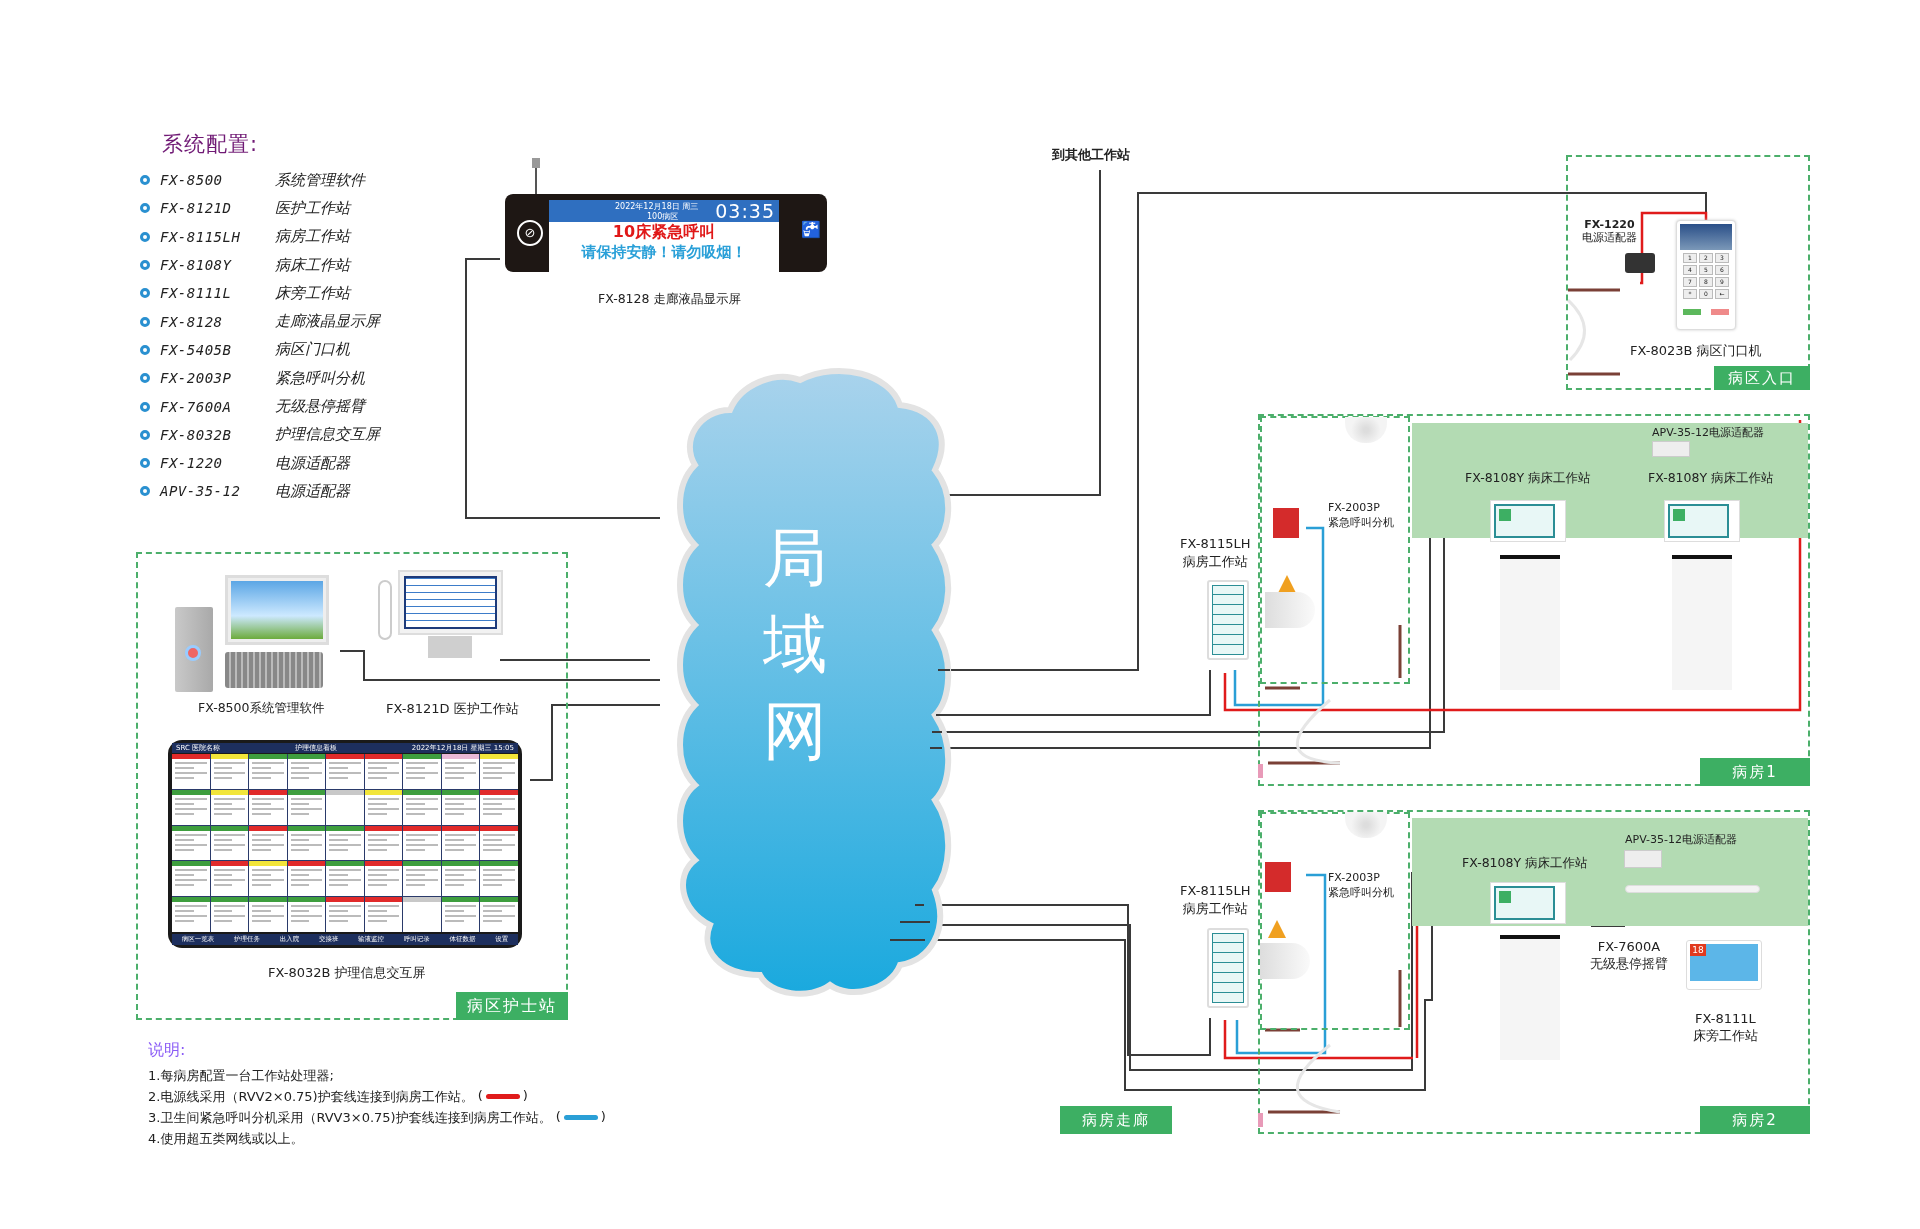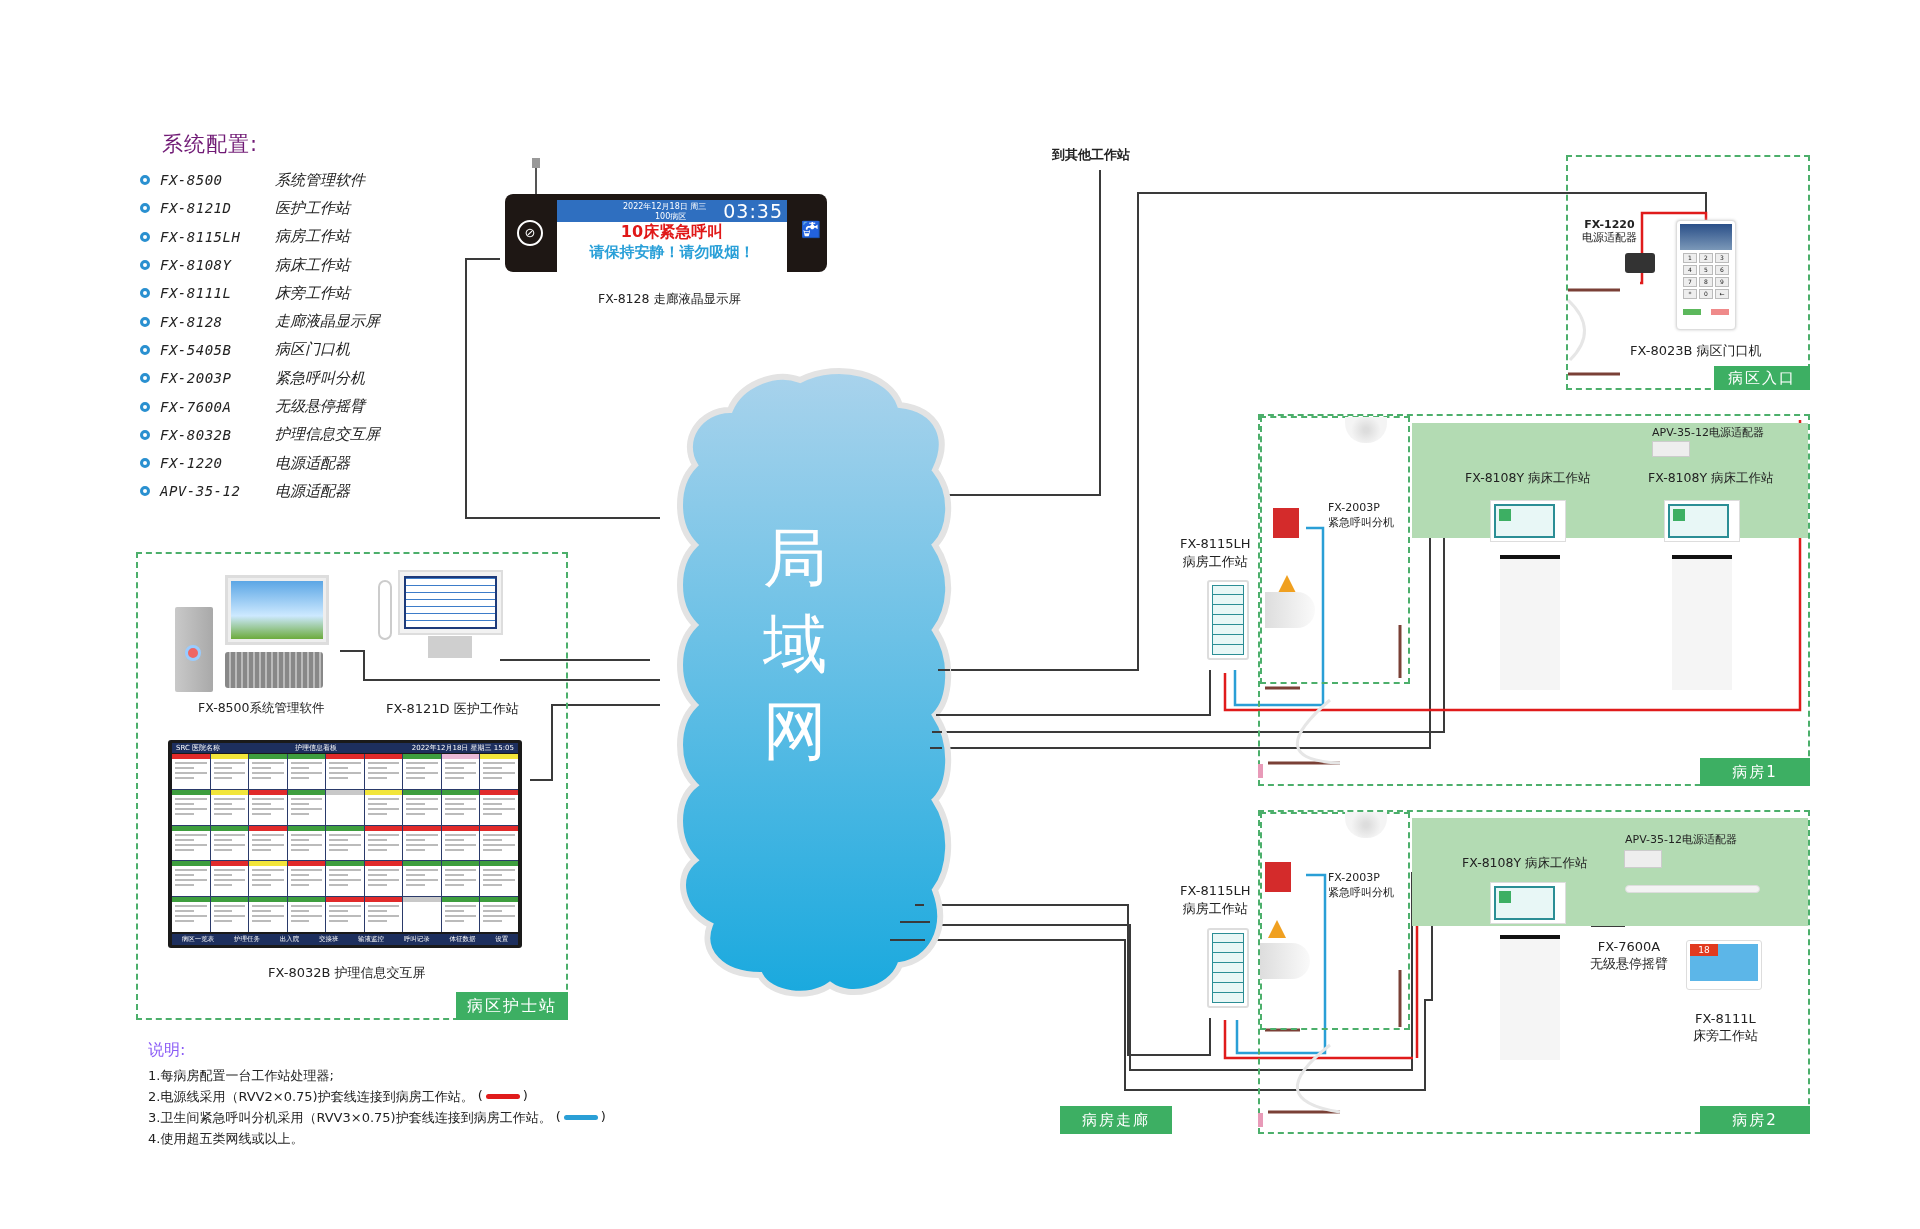--- a/index.html
+++ b/index.html
@@ -12,35 +12,35 @@
   .cfg-bullet{width:10px;height:10px;border:3px solid #2a90d0;border-radius:50%;margin-right:10px;box-sizing:border-box;}
   .cfg-model{width:115px;font-family:"DejaVu Sans Mono","Liberation Mono",monospace;font-size:14px;letter-spacing:.5px;}
   .cfg-name{font-size:15px;}
   .zone{position:absolute;border:2px dashed #4caf6b;box-sizing:border-box;}
   .zone-tag{position:absolute;background:#3daf63;color:#fff;font-size:16px;display:flex;align-items:center;justify-content:center;letter-spacing:2px;}
   .greenfill{position:absolute;background:#b3dbb3;}
   .label{position:absolute;font-size:12.5px;color:#222;white-space:nowrap;}
   .label.c{text-align:center;}
   .cloud-text{position:absolute;color:#fff;font-size:64px;width:100px;text-align:center;line-height:1.35;}
   .lcd{position:absolute;left:505px;top:194px;width:322px;height:78px;background:#1e1714;border-radius:8px;}
-  .lcd-screen{position:absolute;left:52px;top:6px;width:230px;height:72px;background:#fff;overflow:hidden;}
+  .lcd-screen{position:absolute;left:44px;top:6px;width:230px;height:72px;background:#fff;overflow:hidden;}
   .lcd-top{height:22px;background:#2f6fc0;color:#fff;position:relative;}
   .lcd-date{position:absolute;left:66px;top:1px;font-size:8px;}
   .lcd-ward{position:absolute;left:98px;top:11px;font-size:8px;}
   .lcd-time{position:absolute;right:4px;top:0;font-size:19px;letter-spacing:1px;}
   .lcd-alert{color:#e01818;font-size:16px;font-weight:bold;text-align:center;line-height:20px;}
   .lcd-msg{color:#2aa0d8;font-size:15px;font-weight:bold;text-align:center;line-height:20px;}
   .device{position:absolute;box-sizing:border-box;}
   .notes{left:148px;top:1040px;}
   .notes-title{font-size:16px;color:#8b5cf6;margin-bottom:4px;}
   .note{font-size:13px;line-height:21px;display:flex;align-items:center;}
   .swatch{display:inline-block;width:34px;height:5px;border-radius:3px;margin-left:12px;position:relative;}
   .swatch:before{content:"(";position:absolute;left:-8px;top:-9px;font-size:13px;color:#222;}
   .swatch:after{content:")";position:absolute;right:-8px;top:-9px;font-size:13px;color:#222;}
-  .nurse-screen{position:absolute;left:168px;top:740px;width:354px;height:208px;background:#1a1a1a;border-radius:3px;}
+  .nurse-screen{position:absolute;left:168px;top:740px;width:354px;height:208px;background:#1a1a1a;border-radius:14px;}
   .ns-head{position:absolute;left:4px;top:3px;right:4px;height:10px;background:#1d2f5e;color:#fff;font-size:7px;display:flex;justify-content:space-between;padding:0 4px;box-sizing:border-box;align-items:center;}
   .ns-grid{position:absolute;left:4px;top:14px;right:4px;height:178px;display:grid;grid-template-columns:repeat(9,1fr);grid-template-rows:repeat(5,1fr);gap:1px;background:#2a3a6a;}
   .ns-card{background:#fff;position:relative;overflow:hidden;}
   .ns-card .hd{height:5px;}
   .ns-card .ln{height:2px;margin:3px 3px 0;background:#bbb;}
   .ns-card .ln.s{width:50%;}
   .ns-foot{position:absolute;left:4px;bottom:3px;right:4px;height:11px;background:#1d2f5e;color:#fff;font-size:6.5px;display:flex;justify-content:space-around;align-items:center;}
 </style>
 </head>
 <body>
@@ -661,21 +661,21 @@
     </div>
 </div>
 <div class="device" style="left:1500px;top:935px;width:60px;height:125px;background:#f5f5f5;border-top:4px solid #111;"></div>
 <div class="device" style="left:1625px;top:885px;width:135px;height:8px;background:#f3f3f3;border:1px solid #ddd;border-radius:4px;"></div>
 <div class="label c" style="left:1590px;top:938px;font-size:13px;line-height:17px;">
   <div>FX-7600A</div>
   <div>无级悬停摇臂</div>
 </div>
 <div class="device" style="left:1686px;top:940px;width:76px;height:50px;background:#fff;border:1px solid #ddd;border-radius:3px;">
   <div style="position:absolute;left:3px;top:3px;right:3px;bottom:8px;background:#5cb6e8;">
-    <div style="width:28px;height:12px;background:#e13a1f;color:#fff;font-size:9px;text-align:center;line-height:12px;">18</div>
+    <div style="width:16px;height:12px;background:#e13a1f;color:#fff;font-size:9px;text-align:center;line-height:12px;">18</div>
   </div>
 </div>
 <div class="label c" style="left:1693px;top:1010px;font-size:13px;line-height:17px;">
   <div>FX-8111L</div>
   <div>床旁工作站</div>
 </div>
 <div class="device" style="left:1258px;top:1113px;width:5px;height:14px;background:#e89ab8;"></div>
 
 <div class="zone-tag" style="left:1060px;top:1106px;width:112px;height:28px;font-size:15px;">病房走廊</div>
 

